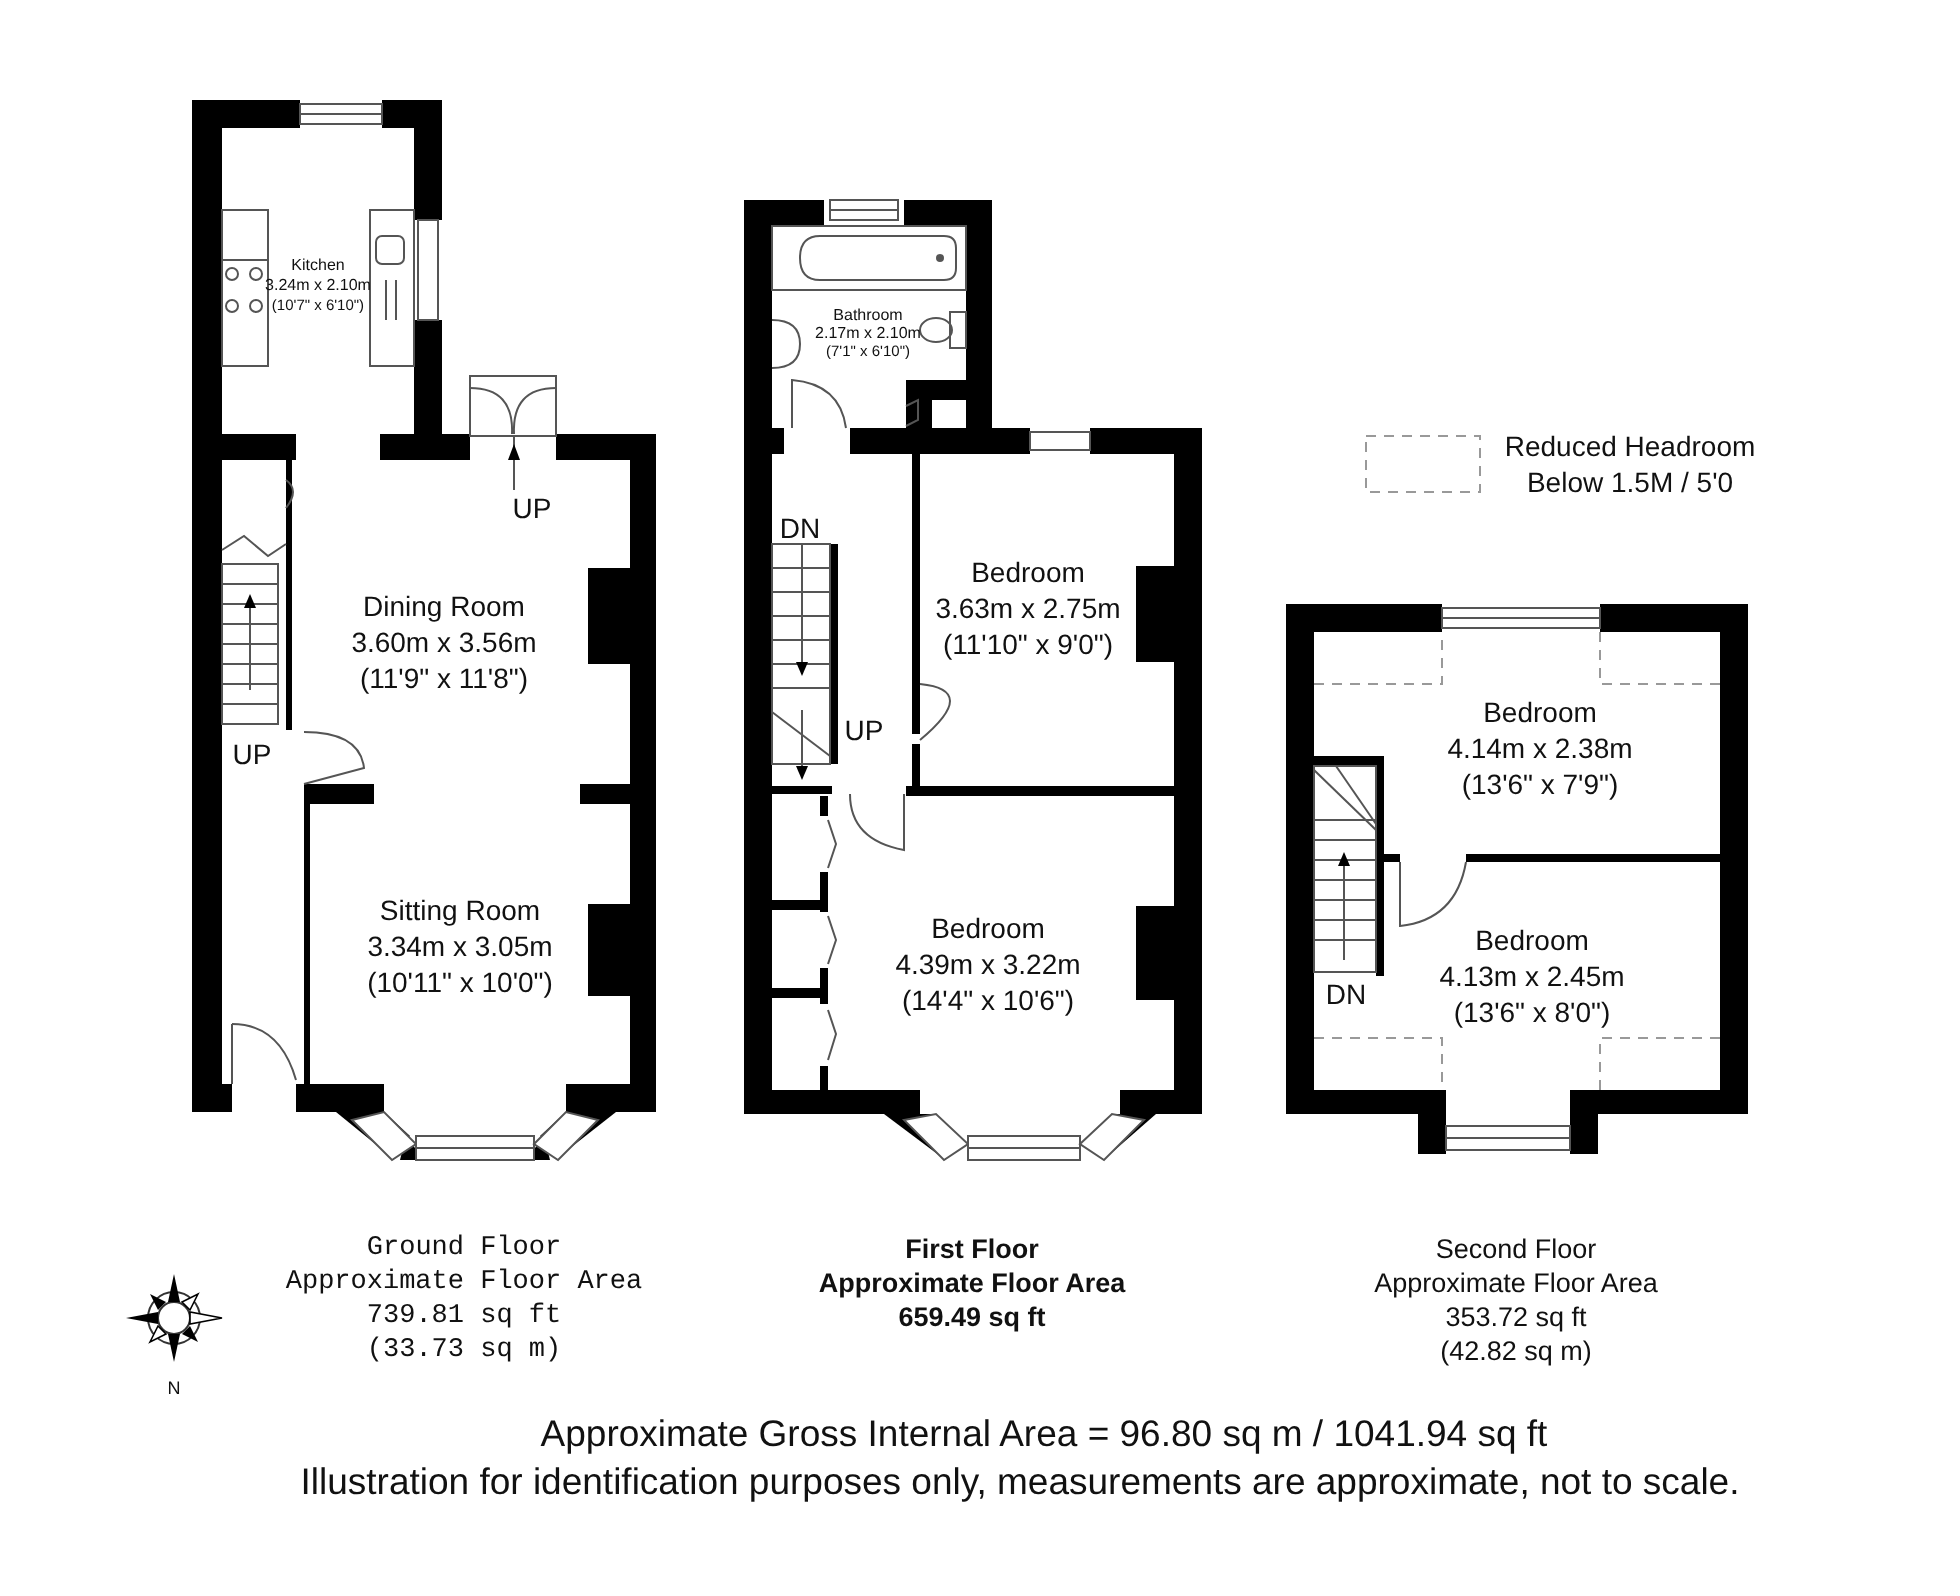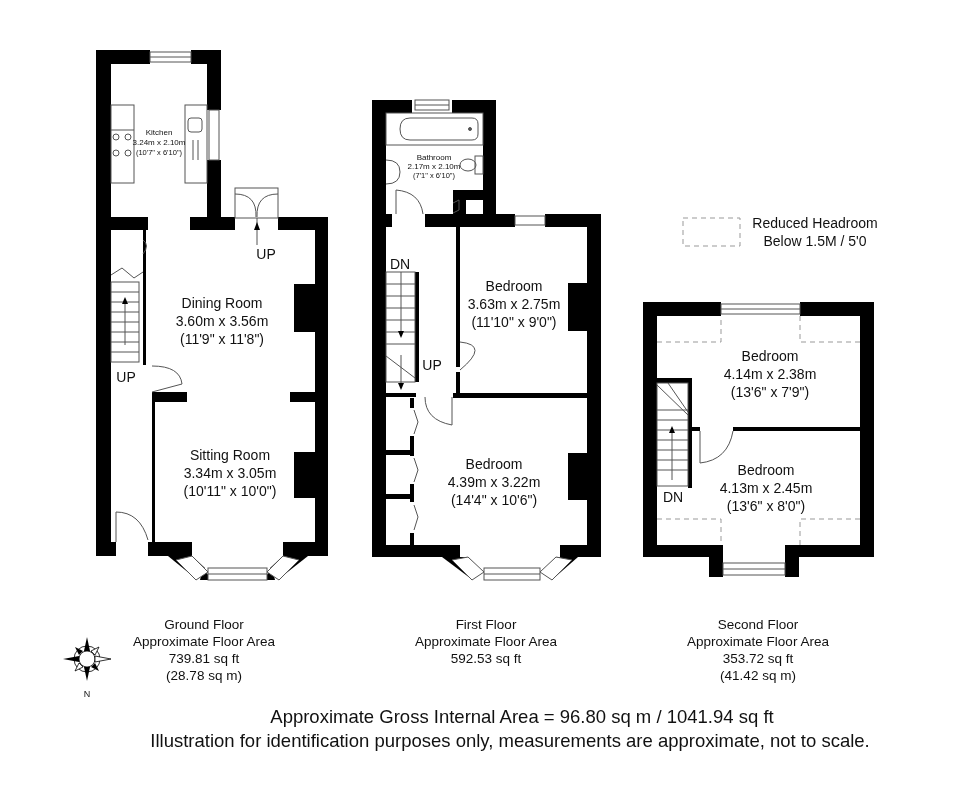--- a/index.html
+++ b/index.html
@@ -274,32 +274,32 @@
 
     <text class="room-text" font-size="14" x="673" y="502">DN</text>
 
     <text class="room-text" font-size="14" x="815" y="228">Reduced Headroom</text>
     <text class="room-text" font-size="14" x="815" y="246">Below 1.5M / 5'0</text>
 
     <text class="room-text" font-size="9" x="87" y="697">N</text>
   </g>
 </svg>
 
-<div class="lbl" style="left:104px; top:616px; width:200px;">
+<div class="lbl" style="left:132px; top:616px; width:200px;font-family:Liberation Mono, monospace;">
   <div>Ground Floor</div>
   <div>Approximate Floor Area</div>
   <div>739.81 sq ft</div>
-  <div>(28.78 sq m)</div>
+  <div>(33.73 sq m)</div>
 </div>
-<div class="lbl" style="left:386px; top:616px; width:200px;">
+<div class="lbl" style="left:386px; top:616px; width:200px;font-weight:bold;">
   <div>First Floor</div>
   <div>Approximate Floor Area</div>
-  <div>592.53 sq ft</div>
+  <div>659.49 sq ft</div>
 </div>
 <div class="lbl" style="left:658px; top:616px; width:200px;">
   <div>Second Floor</div>
   <div>Approximate Floor Area</div>
   <div>353.72 sq ft</div>
-  <div>(41.42 sq m)</div>
+  <div>(42.82 sq m)</div>
 </div>
 
 <div class="footer" style="top:706px;padding-left:32px;">Approximate Gross Internal Area = 96.80 sq m / 1041.94 sq ft</div>
 <div class="footer" style="top:730px;margin-left:20px;">Illustration for identification purposes only, measurements are approximate, not to scale.</div>
 
 </body></html>

